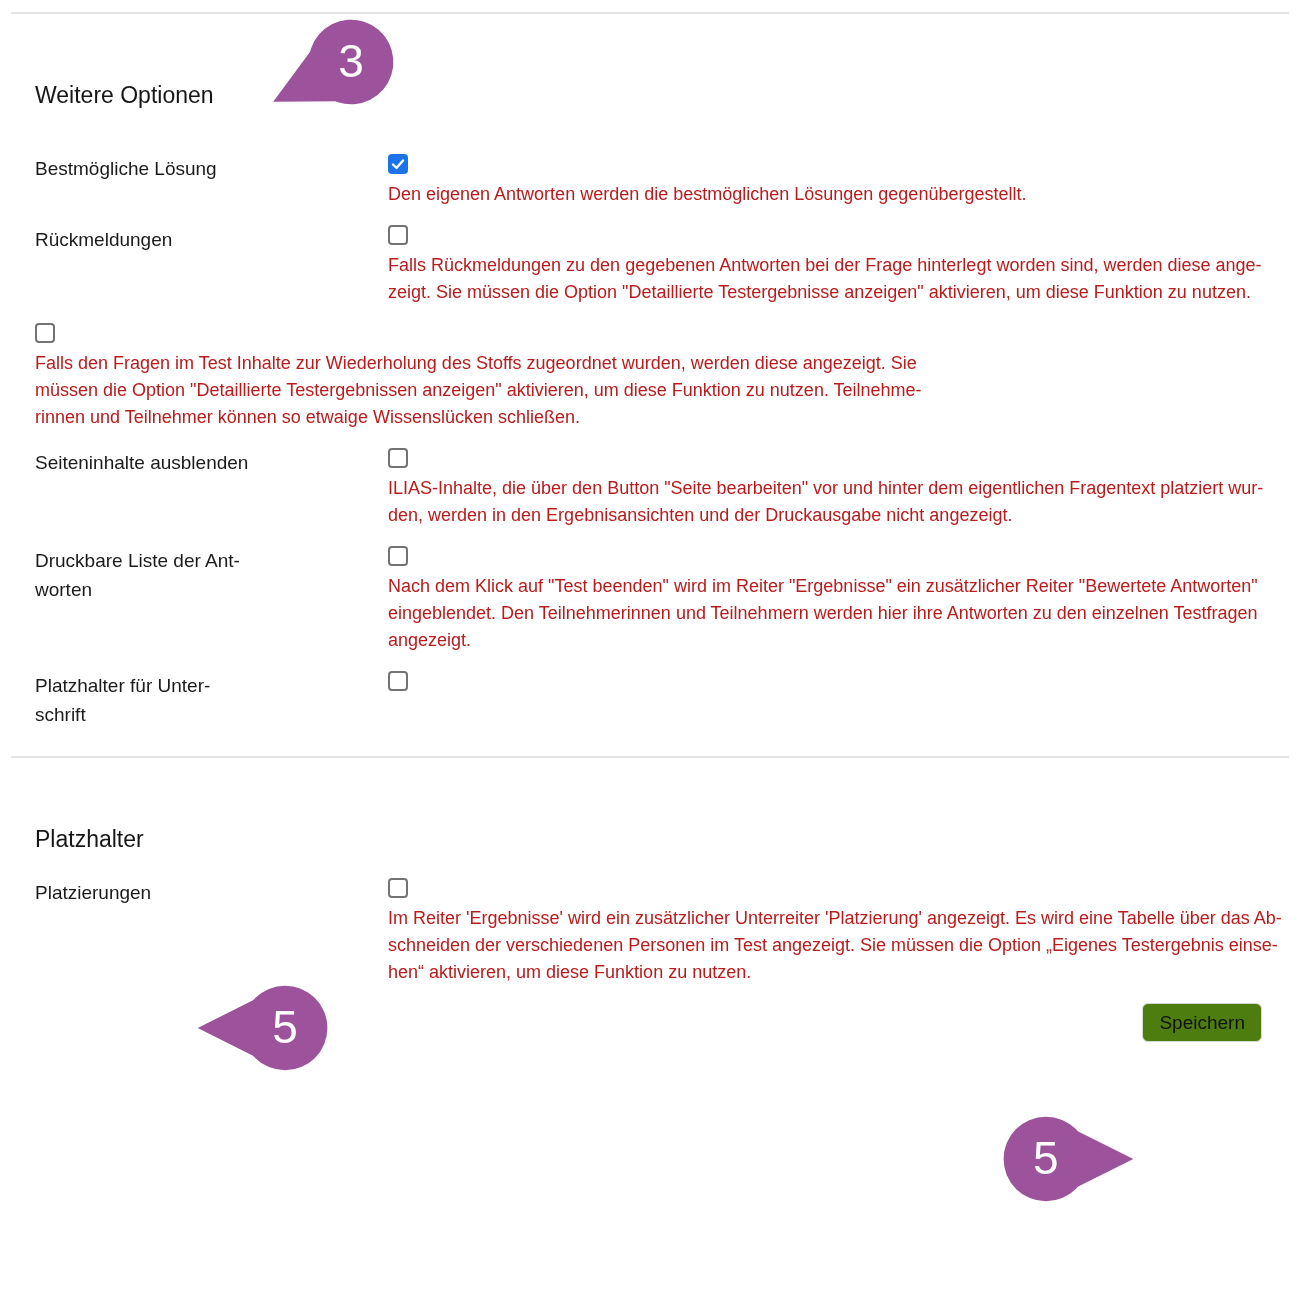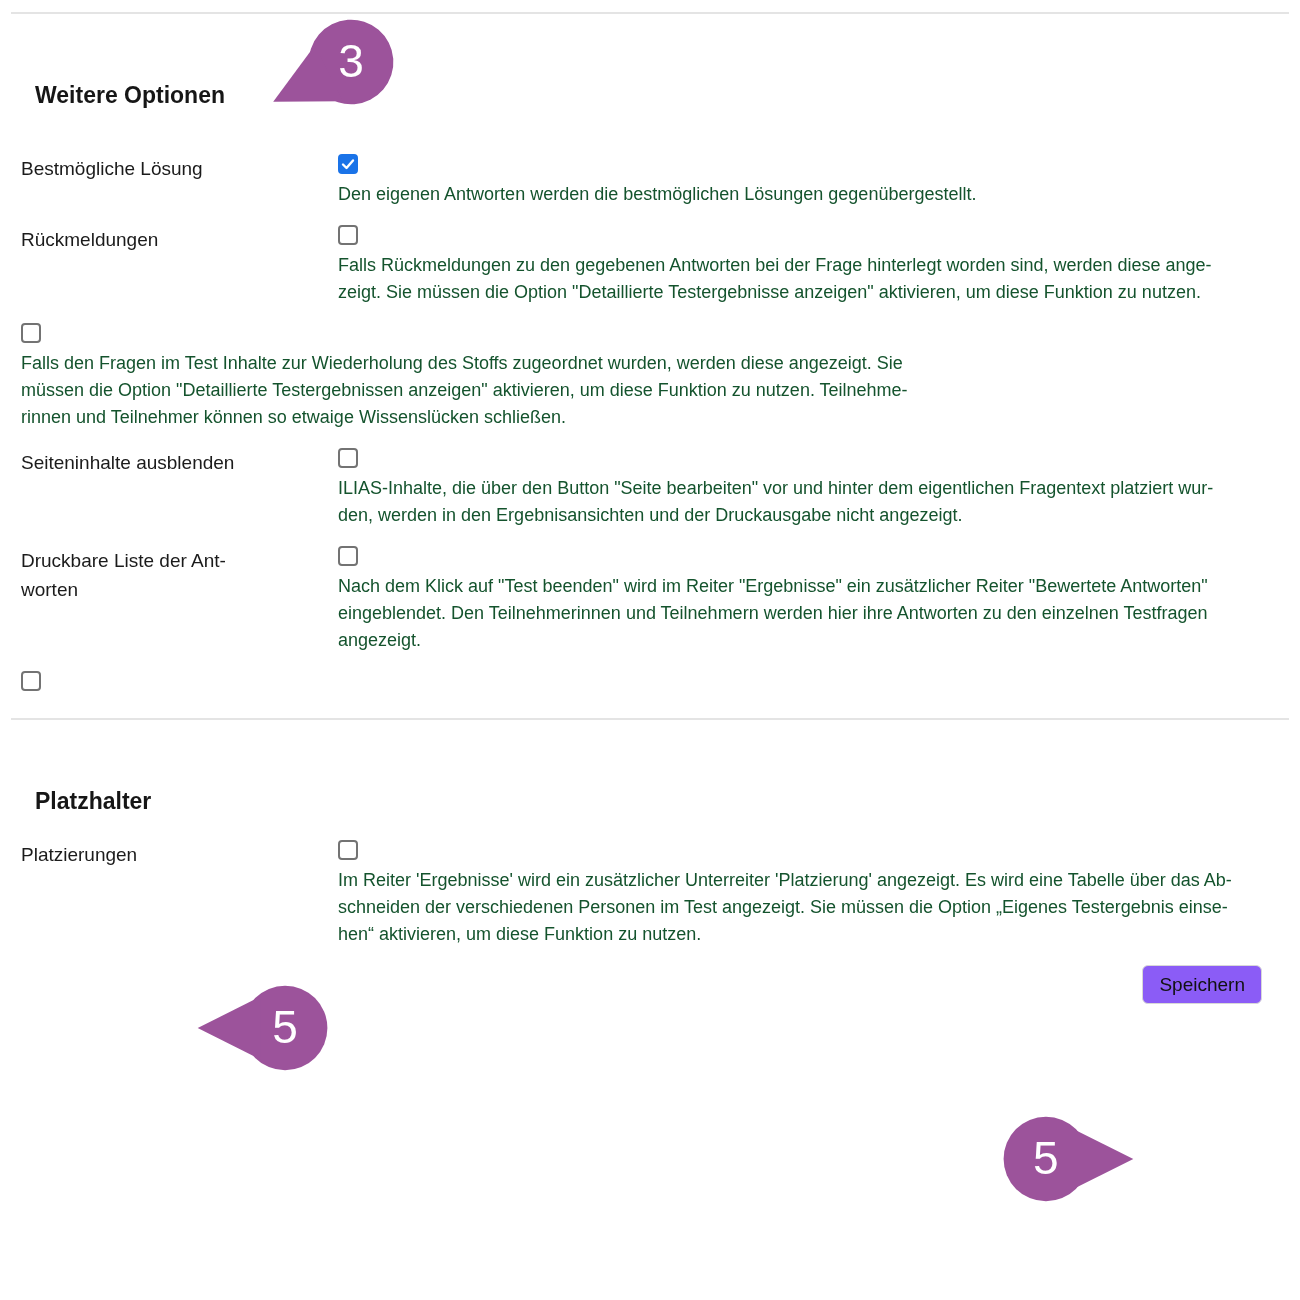--- a/index.html
+++ b/index.html
@@ -4,38 +4,38 @@
 <style>
   * { margin:0; padding:0; box-sizing:border-box; }
   html,body { background:#ffffff; }
   body { font-family:"Liberation Sans", sans-serif; color:#1b1b1b; }
   .page { position:relative; width:1300px; height:1300px; background:#ffffff; overflow:hidden; }
 
   .divider { height:2px; background:#e4e4e4; margin:0 11px; }
   .divider.top { margin-top:12px; }
   .divider.mid { margin-top:27px; }
 
-  h2.section-title { margin:66px 0 0 35px; font-size:23px; line-height:30px; font-weight:700; color:#161616; }
+  h2.section-title { margin:66px 0 0 35px; font-size:23px; line-height:30px; font-weight:400; color:#161616; }
 
   .rows { margin-top:44px; }
   .rows.gamification { margin-top:24px; }
 
-  .row { display:flex; padding-left:21px; margin-bottom:17px; }
+  .row { display:flex; padding-left:35px; margin-bottom:17px;gap:36px; }
   .row-label { width:317px; flex:none; font-size:19px; line-height:29px; color:#1b1b1b; white-space:pre-line; }
   .row-control { width:913px; flex:none; }
 
   .checkbox { display:block; width:20px; height:20px; border:2px solid #737373; border-radius:4px; background:#fff; cursor:pointer; }
   .checkbox.checked { background:#1a73e8; border-color:#1a73e8; }
   .checkbox svg { display:none; width:16px; height:16px; margin:0; }
   .checkbox.checked svg { display:block; }
 
-  .desc { margin-top:7px; font-size:18px; line-height:27px; color:#14532d; white-space:pre-line; }
+  .desc { margin-top:7px; font-size:18px; line-height:27px; color:#b91c1c; white-space:pre-line; }
 
   .actions { display:flex; justify-content:flex-end; padding-right:38px; margin-top:17px; }
-  .btn { font-family:"Liberation Sans", sans-serif; font-size:19px; color:#111; background:#8b5cf6;
+  .btn { font-family:"Liberation Sans", sans-serif; font-size:19px; color:#111; background:#4d7c0f;
          border:1px solid #d8d8d8; border-radius:6px; padding:7px 16px; line-height:23px; cursor:pointer; }
 
   
   .callout { position:absolute; width:138px; height:92px; pointer-events:none; }
   .callout svg { display:block; width:138px; height:92px; overflow:visible; }
   .callout .shape { fill:#9c539b; }
   .callout .num { position:absolute; top:50%; color:#ffffff; font-size:46px; font-weight:400;
                   transform:translate(-50%,-52%); font-family:"Liberation Sans", sans-serif; }
   .callout.tail-left .num  { left:66%; }
   .callout.tail-right .num { left:34%; }
@@ -107,20 +107,22 @@
         <span class="checkbox">
           
         </span>
         <div class="desc">Nach dem Klick auf "Test beenden" wird im Reiter "Ergebnisse" ein zusätzlicher Reiter "Bewertete Antworten"
 eingeblendet. Den Teilnehmerinnen und Teilnehmern werden hier ihre Antworten zu den einzelnen Testfragen
 angezeigt.</div>
       </div>
     </div>
 
     <div class="row">
+      <div class="row-label">Platzhalter für Unter-
+schrift</div>
       <div class="row-control">
         <span class="checkbox">
           
         </span>
       </div>
     </div>
 
 
   </div>
 

